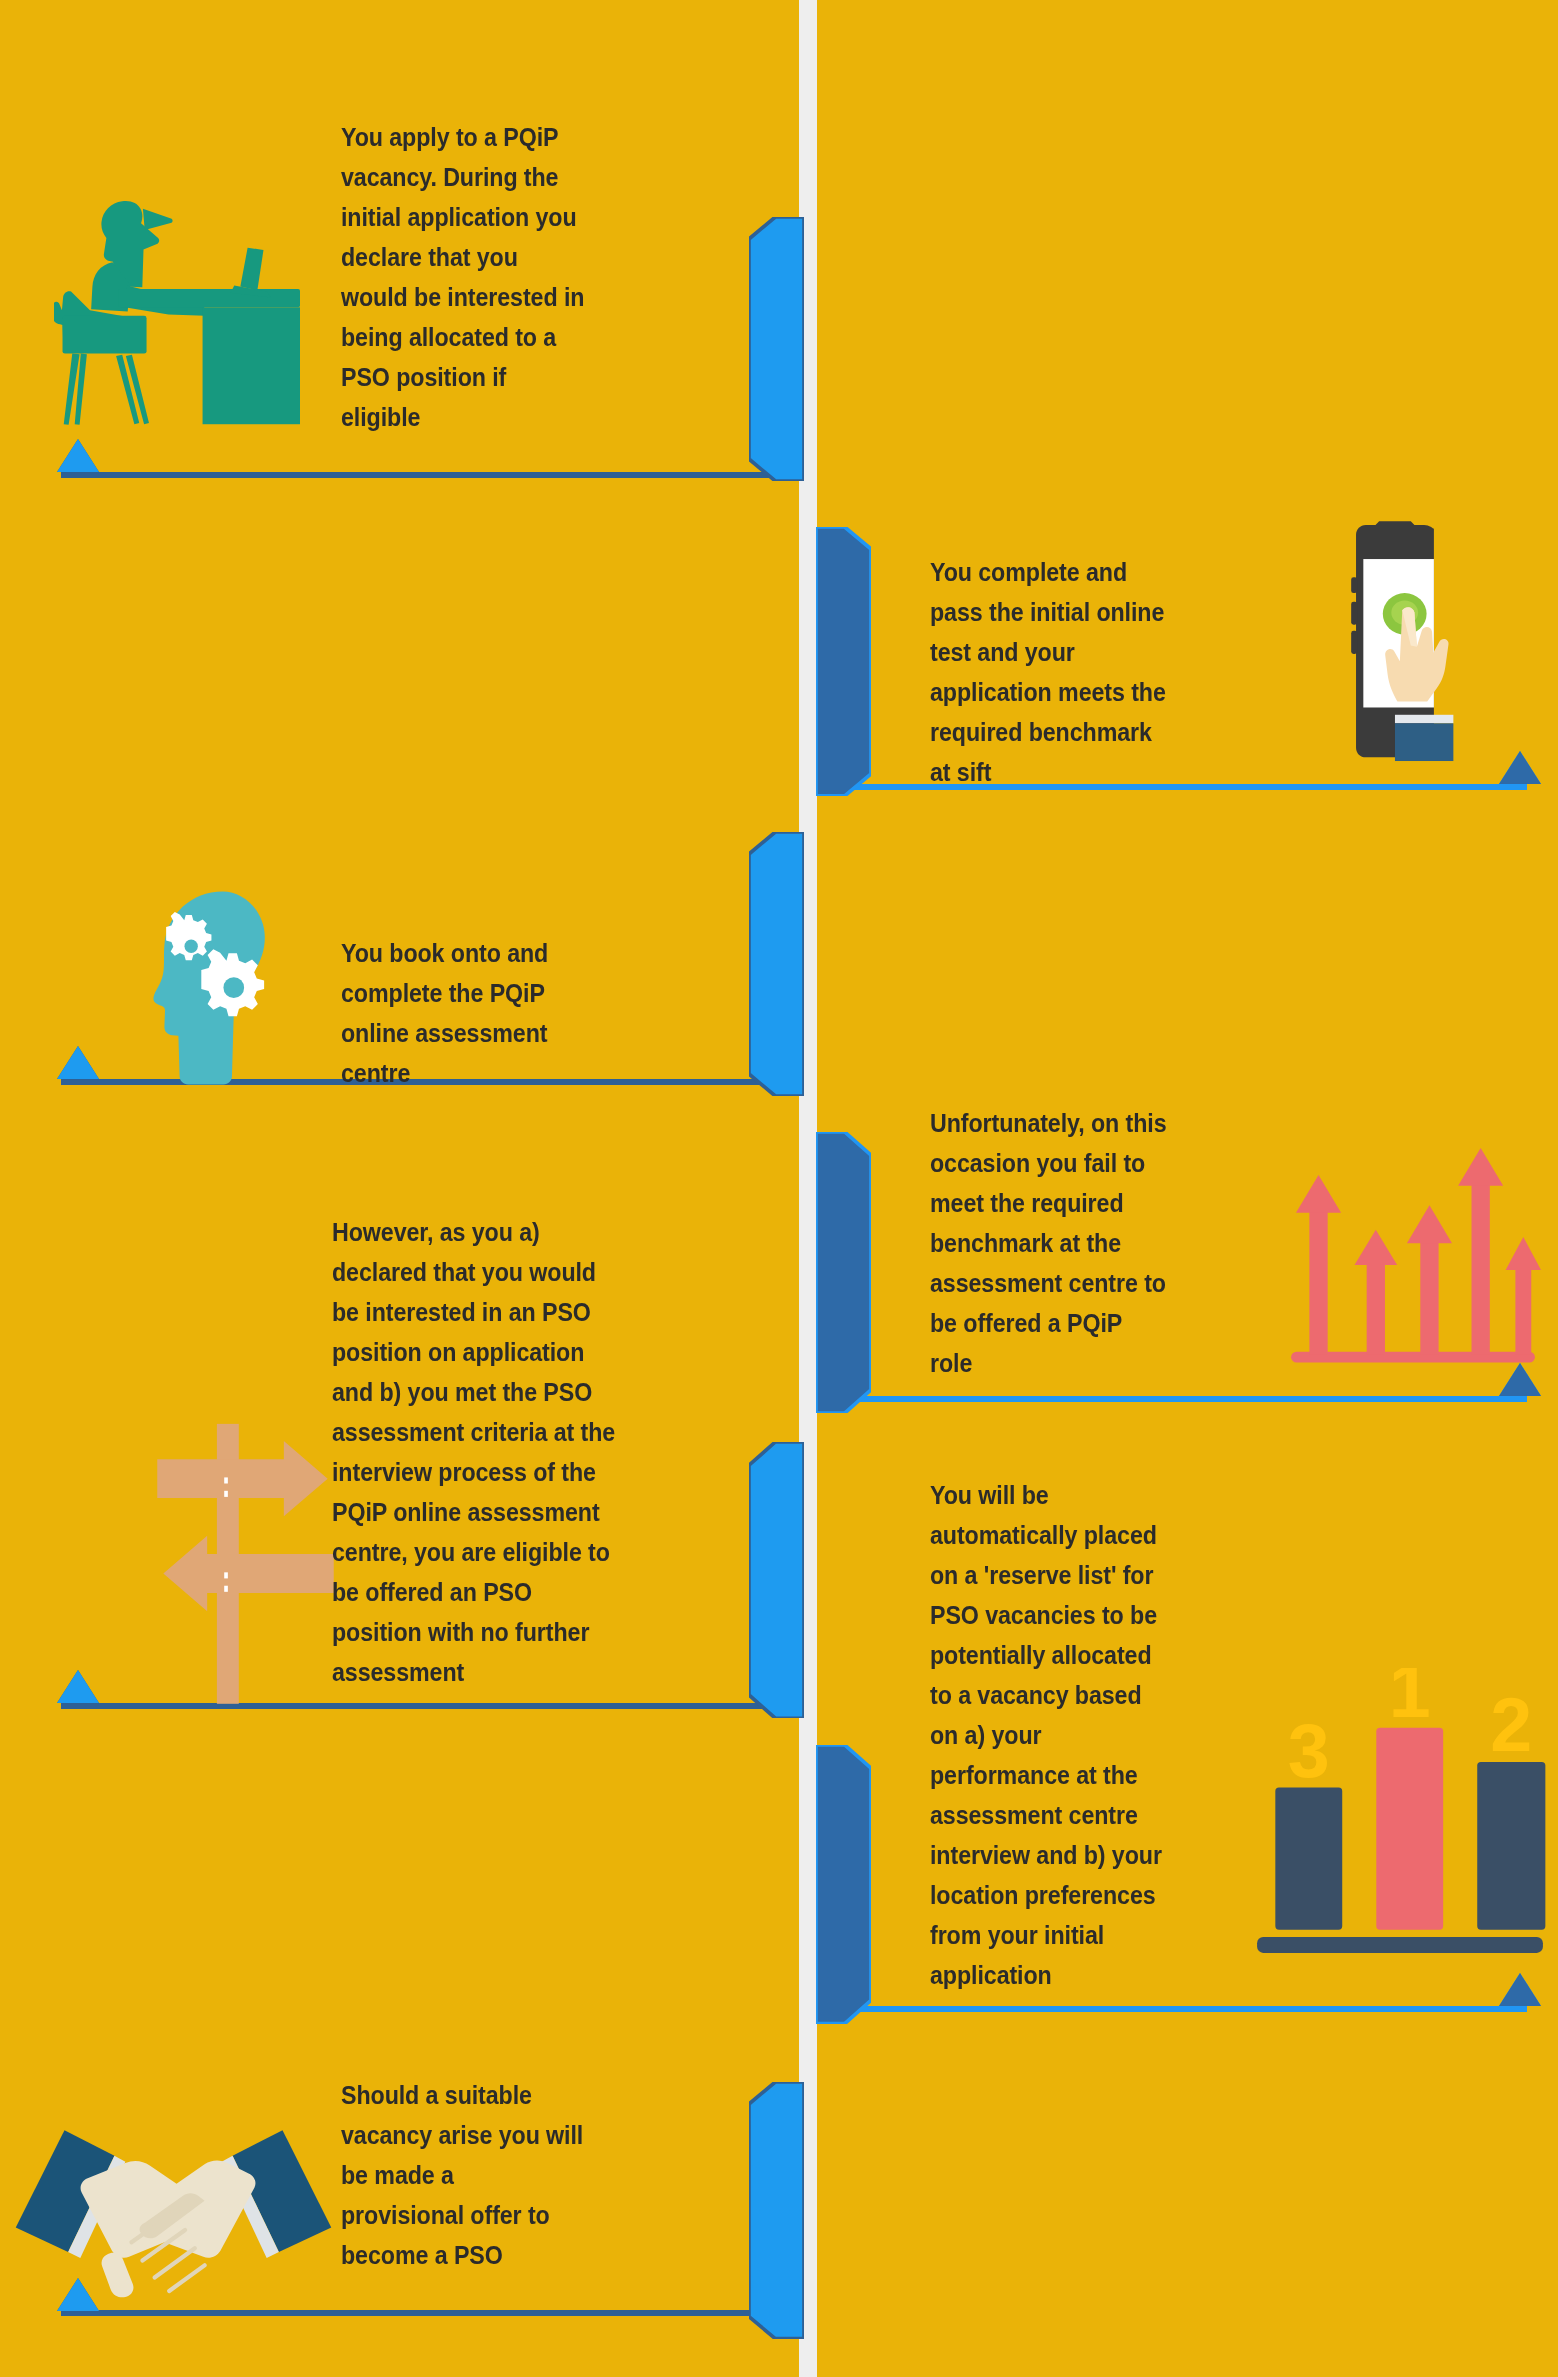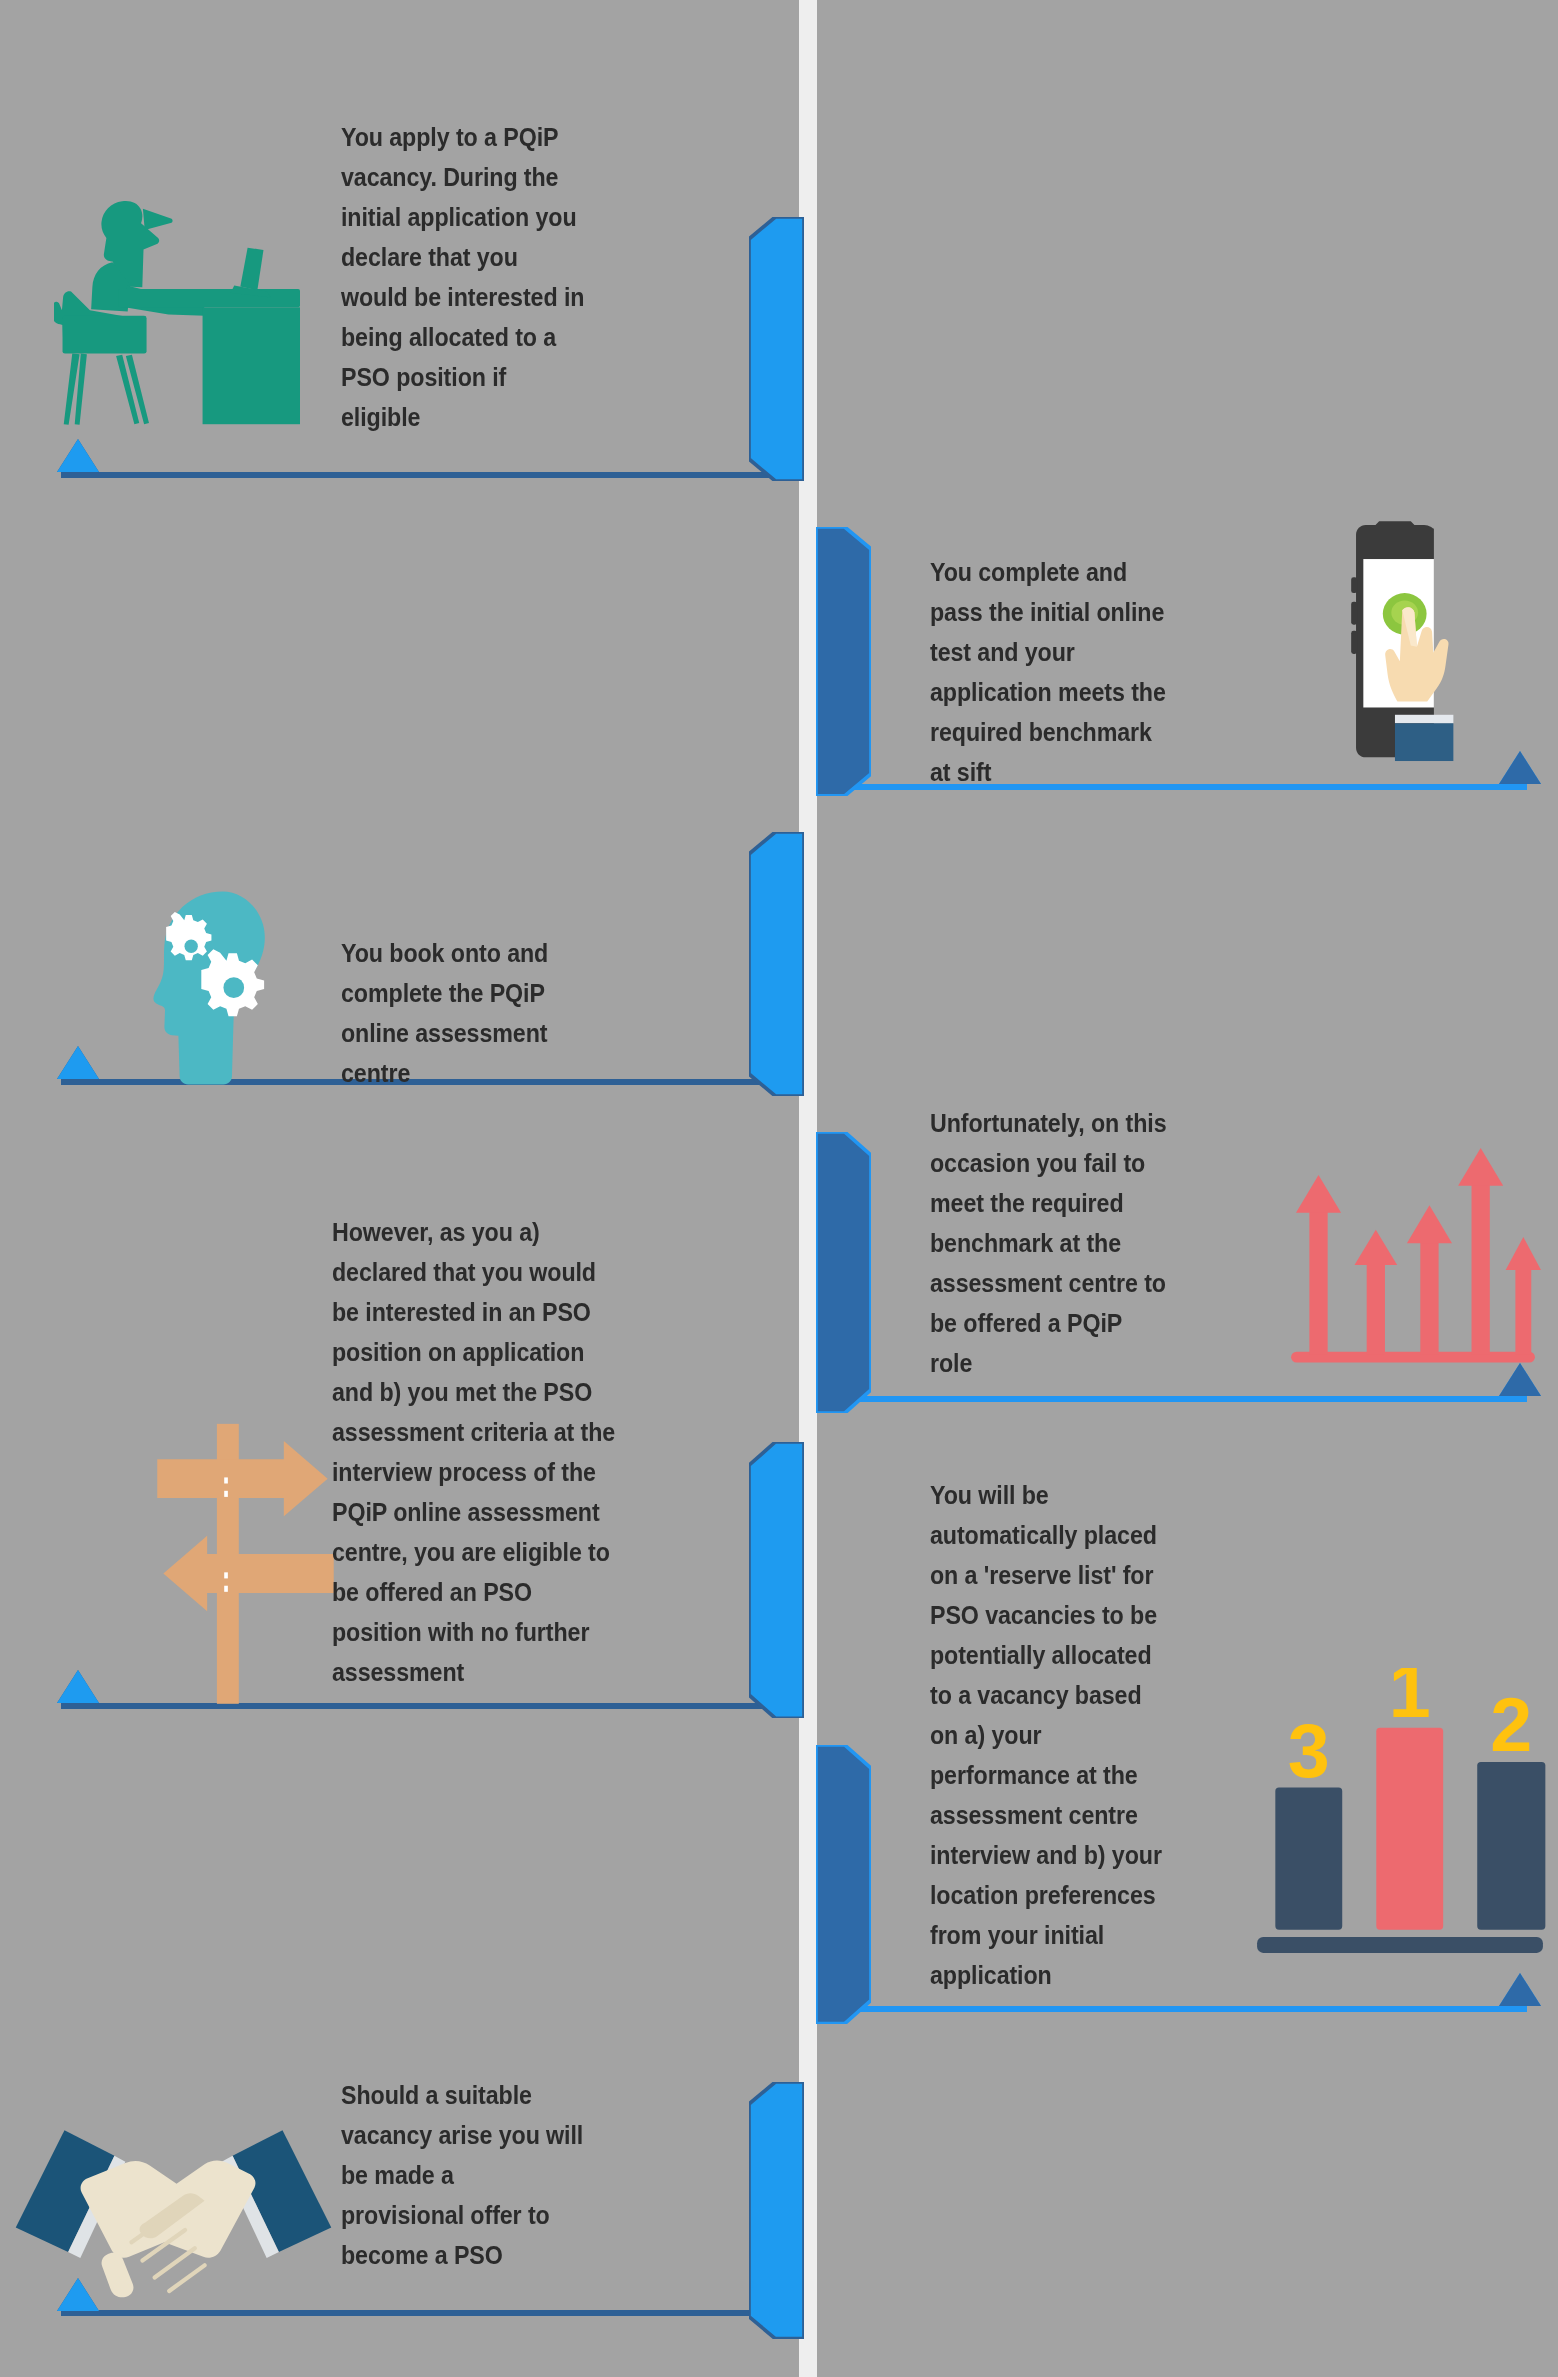--- a/index.html
+++ b/index.html
@@ -4,21 +4,21 @@
 <style>
   html,body{margin:0;padding:0;background:#ffffff;}
   body{
     font-family:"Liberation Sans", sans-serif;
     -webkit-font-smoothing:antialiased;
   }
   #stage{
     position:relative;
     width:1559px;
     height:2377px;
-    background:#a3a3a3;
+    background:#eab308;
     overflow:hidden;
   }
 
   
   .spine{
     position:absolute;
     left:799px;
     top:0;
     width:18px;
     height:2377px;

